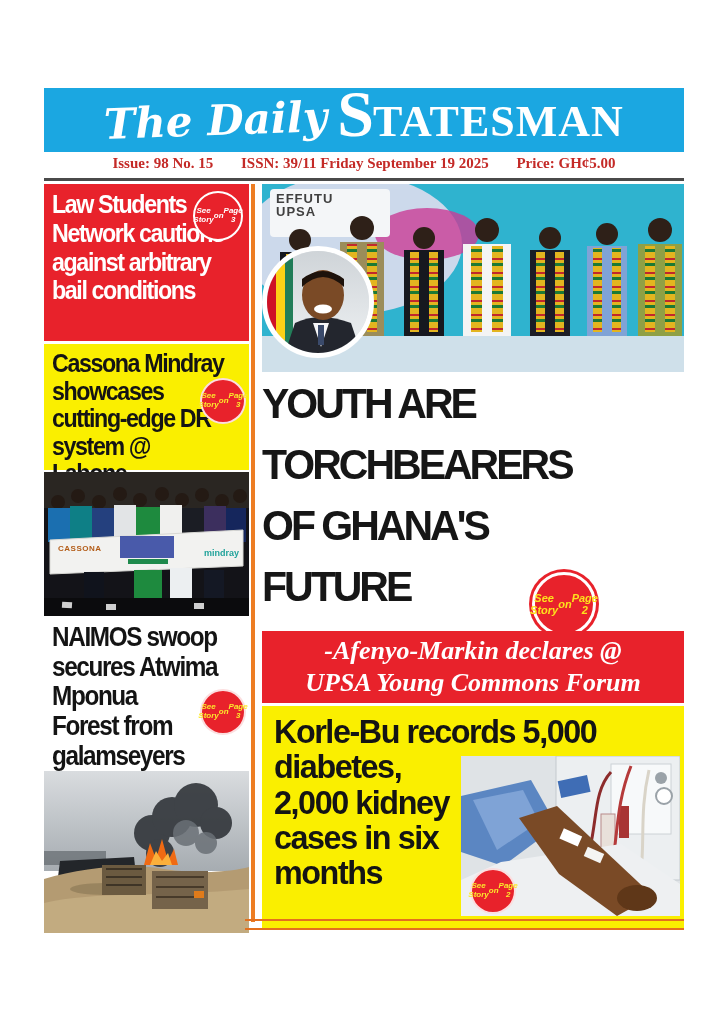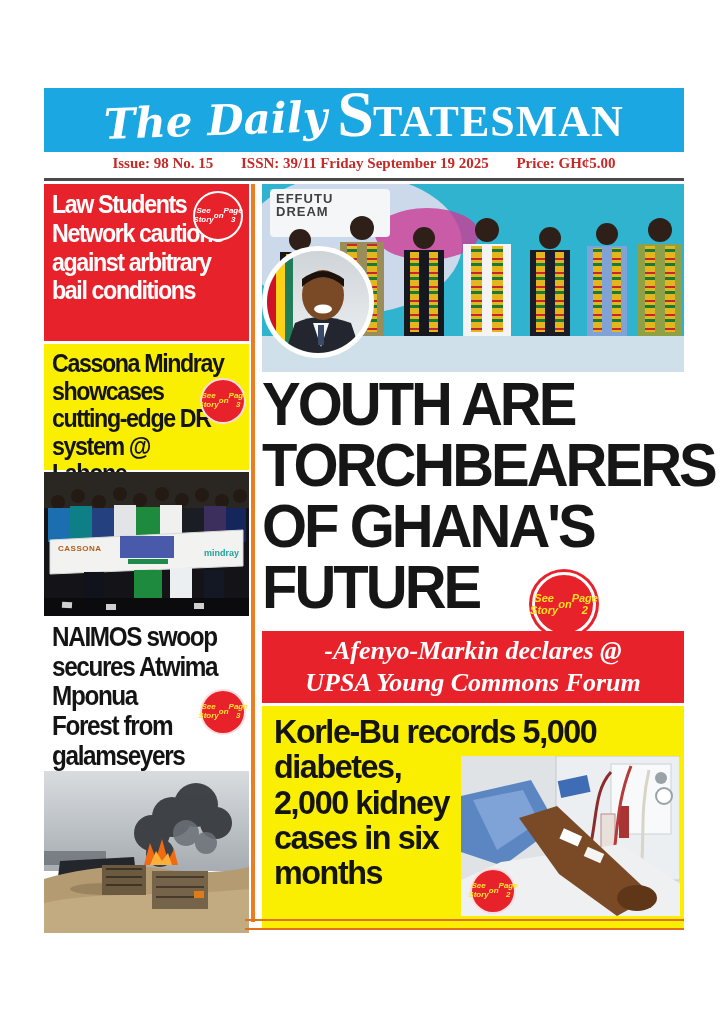--- a/index.html
+++ b/index.html
@@ -52,21 +52,21 @@
 
   
   .main-photo{left:262px;top:184px;width:422px;height:188px;overflow:hidden;}
   .effutu-logo{position:absolute;left:14px;top:8px;width:110px;color:#404040;
                font-weight:bold;font-size:13px;line-height:1.0;letter-spacing:1px;}
   .inset-circle{left:262px;top:246px;width:112px;height:112px;border-radius:50%;
                 border:5px solid #fff;overflow:hidden;background:#dfe3e6;box-sizing:border-box;}
   .inset-circle svg{display:block;}
 
   .main-headline{left:262px;top:372px;width:430px;color:#161616;font-weight:bold;
-                 font-size:58px;line-height:61px;letter-spacing:-3px;}
+                 font-size:41px;line-height:61px;letter-spacing:-3px;}
   .main-headline .ln{display:block;transform:scaleY(1.04);transform-origin:top left;}
 
   .red-bar{left:262px;top:631px;width:422px;height:72px;background:#E8222B;color:#fff;
            font-family:"Liberation Serif",serif;font-style:italic;font-weight:bold;
            font-size:26px;line-height:1.25;text-align:center;display:flex;
            flex-direction:column;justify-content:center;}
 
   .korle-box{left:262px;top:706px;width:422px;height:224px;background:#FAEF00;}
   .korle-hl{position:absolute;left:12px;top:8px;width:405px;color:#141414;font-weight:bold;
             font-size:34px;line-height:1.04;letter-spacing:-1.5px;transform:scaleX(0.95);
@@ -292,21 +292,21 @@
         <g>
             <circle cx="398" cy="46" r="12" fill="#2e2018"></circle>
             <rect x="376" y="60" width="44" height="92" fill="#8fa045"></rect>
             <rect x="383" y="62" width="10" height="86" fill="url(#kente)"></rect>
             <rect x="403" y="62" width="10" height="86" fill="url(#kente)"></rect>
           </g>
       </g>
     </svg>
     <div class="effutu-logo">
       <span>EFFUTU</span><br>
-      <span>DREAM</span>
+      <span>UPSA</span>
     </div>
   </div>
 
   <div class="abs inset-circle">
     <svg width="102" height="102" viewBox="0 0 102 102">
       <defs>
         <linearGradient id="pbg" x1="0" y1="0" x2="0" y2="1">
           <stop offset="0" stop-color="#cfd4d8"></stop>
             <stop offset="1" stop-color="#eef1f3"></stop>
         </linearGradient>

